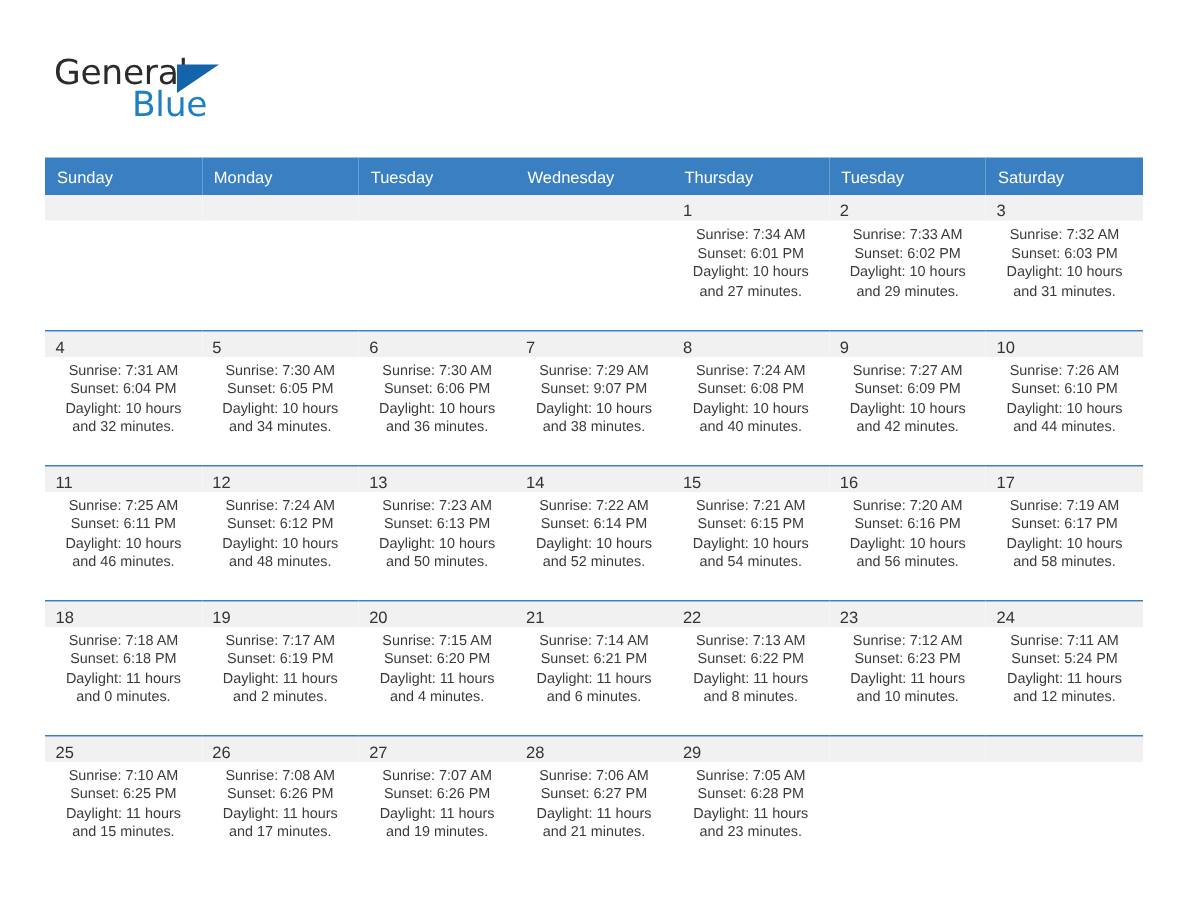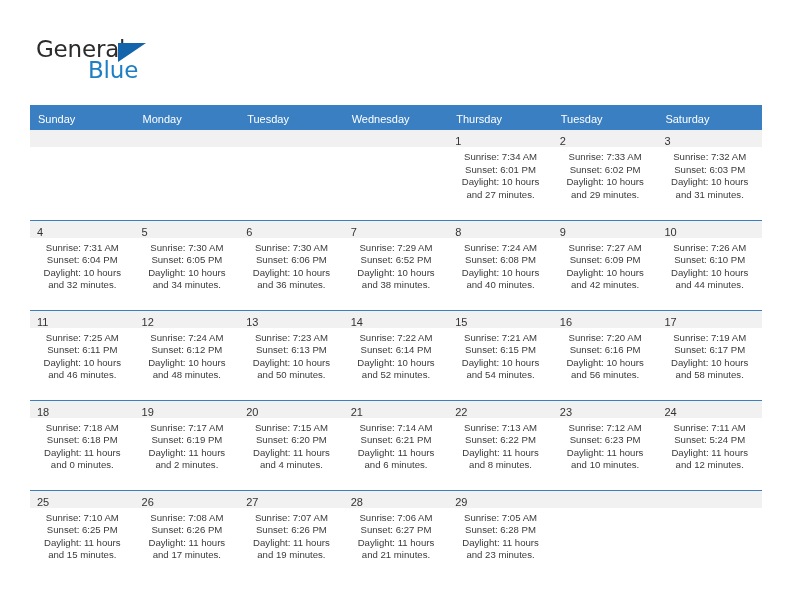--- a/index.html
+++ b/index.html
@@ -243,21 +243,21 @@
               <div>Sunrise: 7:30 AM</div>
               <div>Sunset: 6:06 PM</div>
               <div>Daylight: 10 hours</div>
               <div>and 36 minutes.</div>
             </div>
           </td>
           <td class="day-cell">
             <div class="daynum-strip"><span class="daynum">7</span></div>
             <div class="cell-body">
               <div>Sunrise: 7:29 AM</div>
-              <div>Sunset: 6:52 PM</div>
+              <div>Sunset: 9:07 PM</div>
               <div>Daylight: 10 hours</div>
               <div>and 38 minutes.</div>
             </div>
           </td>
           <td class="day-cell">
             <div class="daynum-strip"><span class="daynum">8</span></div>
             <div class="cell-body">
               <div>Sunrise: 7:24 AM</div>
               <div>Sunset: 6:08 PM</div>
               <div>Daylight: 10 hours</div>

